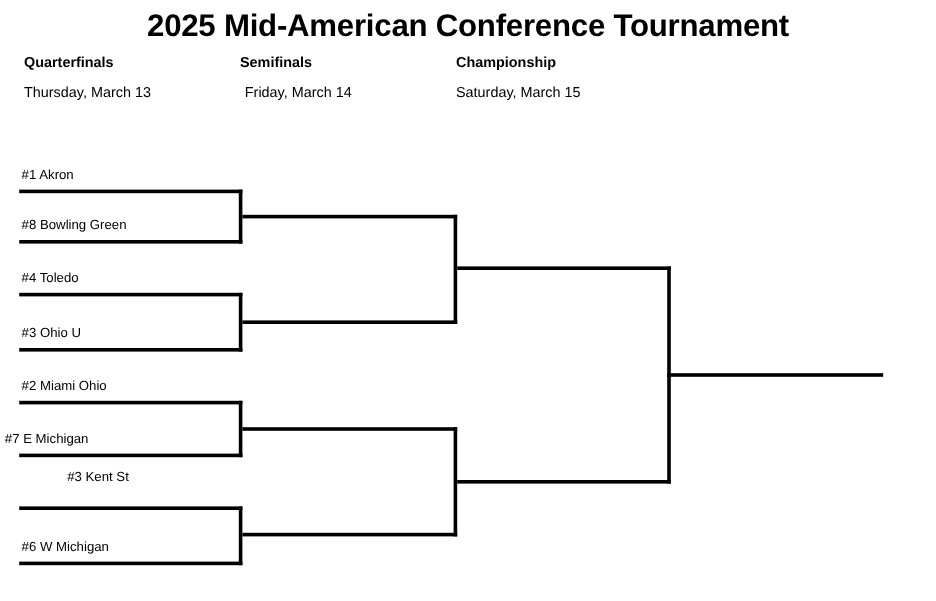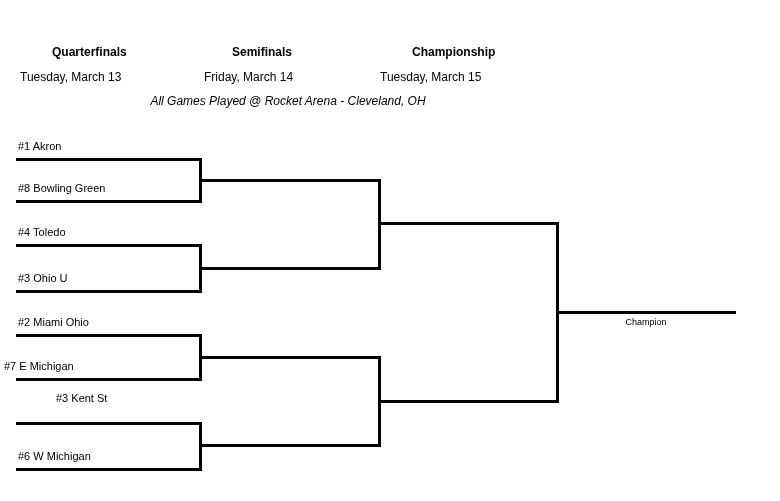--- a/index.html
+++ b/index.html
@@ -30,21 +30,20 @@
     font-weight: bold;
     letter-spacing: -0.2px;
     white-space: nowrap;
   }
 
   .round-header {
     position: absolute;
     font-size: 12px;
     font-weight: bold;
     white-space: nowrap;
-    margin-left: 32px;
   }
   .round-date {
     position: absolute;
     font-size: 12px;
     font-weight: normal;
     white-space: nowrap;
   }
   #round-qf-header  { left: 20px;  top: 45px; }
   #round-qf-date    { left: 20px;  top: 70px; }
   #round-sf-header  { left: 200px; top: 45px; }
@@ -89,31 +88,31 @@
     font-size: 9px;
     font-weight: normal;
     white-space: nowrap;
   }
 </style>
 </head>
 <body>
 
 <div id="bracket-page">
 
+  <div id="tournament-title">2025 Mid-American Conference Tournament</div>
 
   <div class="round-header" id="round-qf-header">Quarterfinals</div>
-  <div class="round-date" id="round-qf-date">Tuesday, March 13</div>
+  <div class="round-date" id="round-qf-date">Thursday, March 13</div>
 
   <div class="round-header" id="round-sf-header">Semifinals</div>
   <div class="round-date" id="round-sf-date">Friday, March 14</div>
 
   <div class="round-header" id="round-ch-header">Championship</div>
-  <div class="round-date" id="round-ch-date">Tuesday, March 15</div>
+  <div class="round-date" id="round-ch-date">Saturday, March 15</div>
 
-  <div id="venue-note">All Games Played @ Rocket Arena - Cleveland, OH</div>
 
   <div class="slot-label" style="left:18px; top:140px;">#1 Akron</div>
   <div class="slot-label" style="left:18px; top:182px;">#8 Bowling Green</div>
   <div class="slot-label" style="left:18px; top:226px;">#4 Toledo</div>
   <div class="slot-label" style="left:18px; top:272px;">#3 Ohio U</div>
   <div class="slot-label" style="left:18px; top:316px;">#2 Miami Ohio</div>
   <div class="slot-label" style="left:4px; top:360px;">#7 E Michigan</div>
   <div class="slot-label" style="left:18px; top:392px;margin-left:38px;">#3 Kent St</div>
   <div class="slot-label" style="left:18px; top:450px;">#6 W Michigan</div>
 
@@ -147,15 +146,14 @@
   <div class="hline" style="left:381px; top:222px; width:178px;"></div>
   <div class="hline" style="left:381px; top:400px; width:178px;"></div>
 
   <div class="slot-label" style="left:386px; top:204px;"></div>
   <div class="slot-label" style="left:386px; top:382px;"></div>
 
   <div class="vline" style="left:556px; top:222px; height:181px;"></div>
 
   <div class="hline" style="left:556px; top:311px; width:180px;"></div>
   <div class="slot-label" style="left:562px; top:293px;"></div>
-  <div id="champion-label">Champion</div>
 
 </div>
 
 </body></html>

